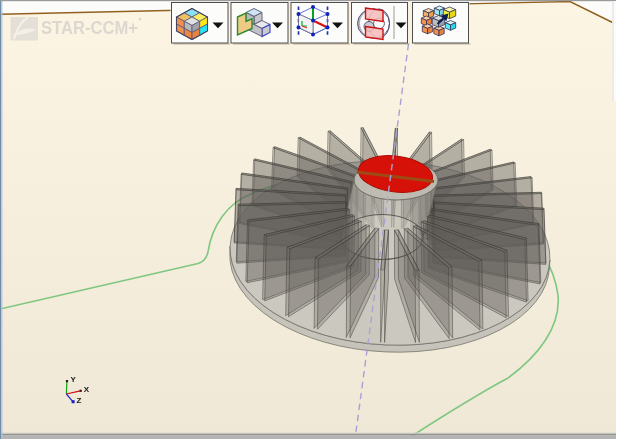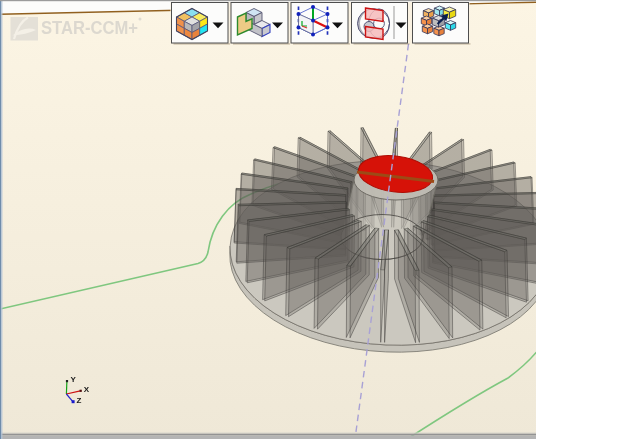--- a/index.html
+++ b/index.html
@@ -1,15 +1,15 @@
 <!DOCTYPE html>
 <html><head><meta charset="utf-8">
 <style>
 html,body{margin:0;padding:0;background:#fff;}
-#app{position:relative;width:536px;height:439px;overflow:hidden;}
+#app{position:relative;width:616px;height:439px;overflow:hidden;}
 svg{display:block;}
 </style></head>
 <body>
 <div id="app">
     <svg width="636" height="439" viewBox="0 0 636 439">
       <defs>
 <linearGradient id="bg" x1="0" y1="0" x2="0" y2="1">
 <stop offset="0" stop-color="#FCF5E4"></stop>
           <stop offset="1" stop-color="#EFE8D7"></stop>
 </linearGradient>

